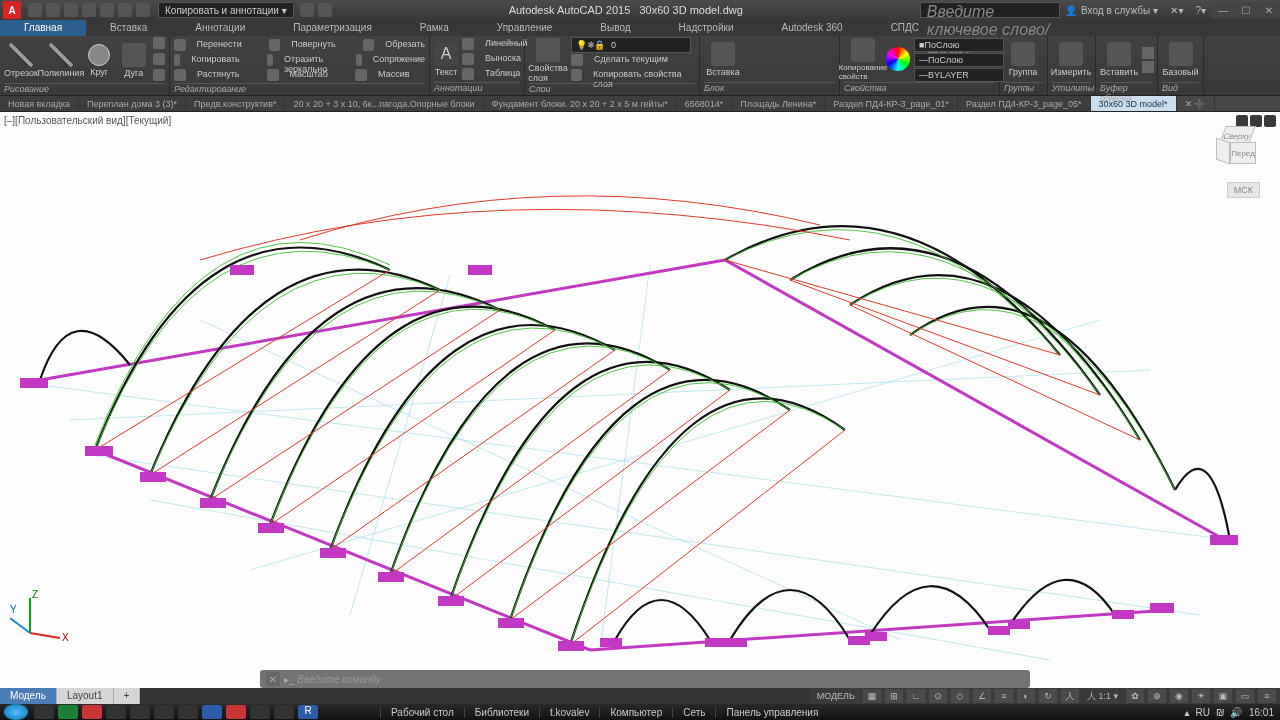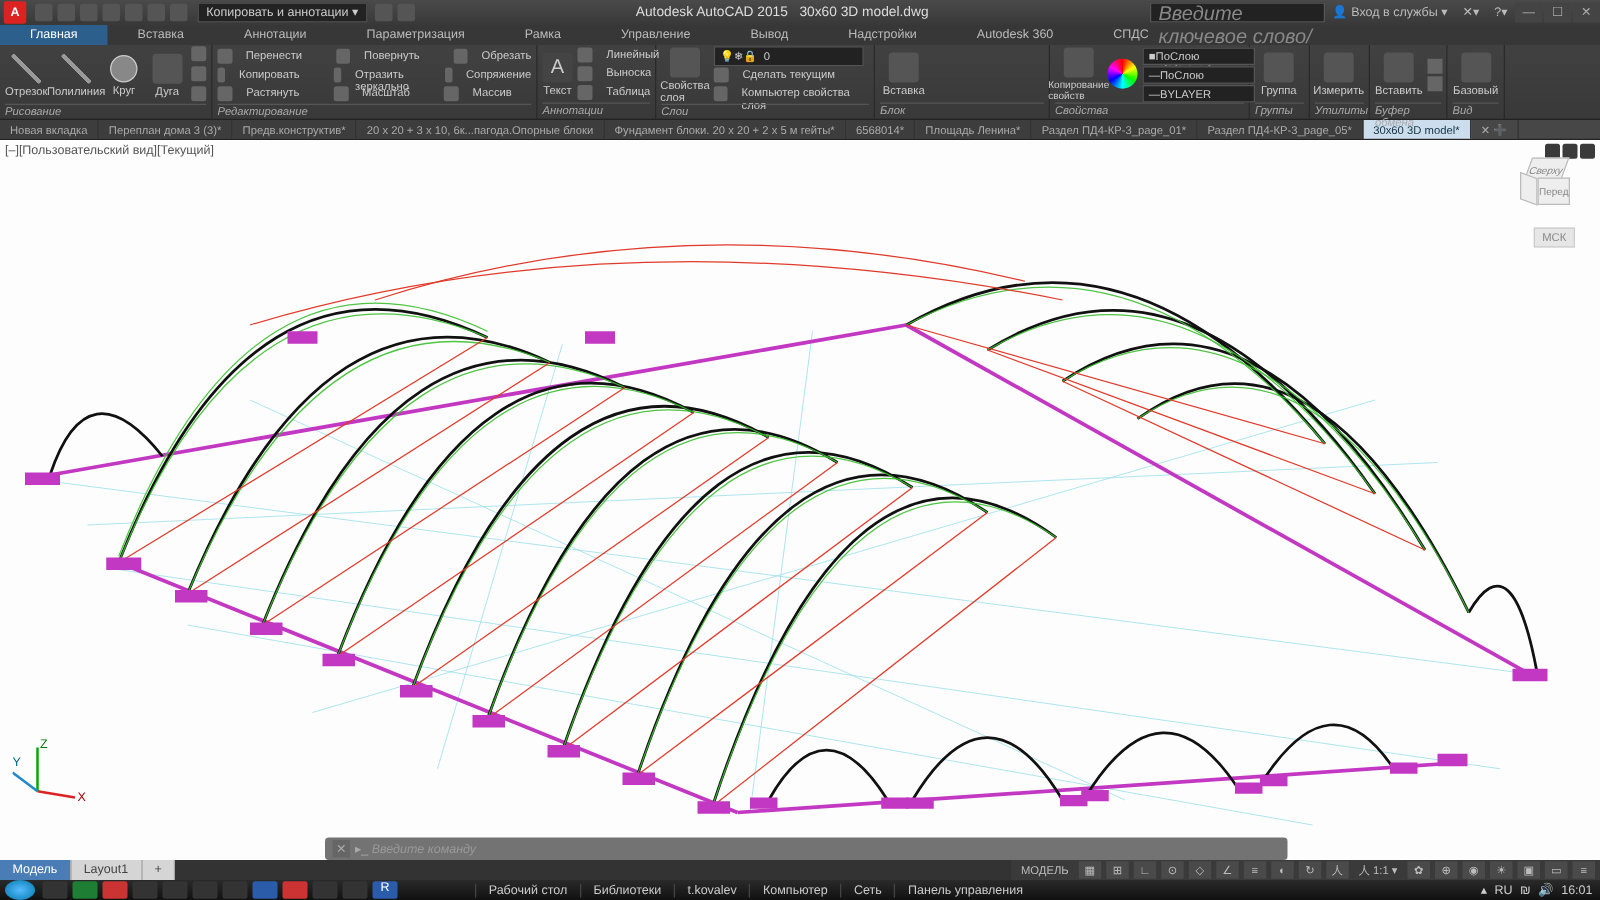--- a/index.html
+++ b/index.html
@@ -174,21 +174,21 @@
           <span>Свойства слоя</span>
         </div>
       <div style="display:flex;flex-direction:column;gap:1px;flex:1">
         <div class="layerdd">💡❄🔒 &nbsp;<span>0</span></div>
         <div class="sm">
             <span class="si"></span>
             <span>Сделать текущим</span>
           </div>
         <div class="sm">
             <span class="si"></span>
-            <span>Компьютер свойства слоя</span>
+            <span>Копировать свойства слоя</span>
           </div>
       </div>
     </div>
     <div class="lab">Слои</div>
   </div>
   <div class="rpanel" style="width:140px">
     <div class="row">
       <div class="big">
           <div class="ic"></div>
           <span>Вставка</span>

